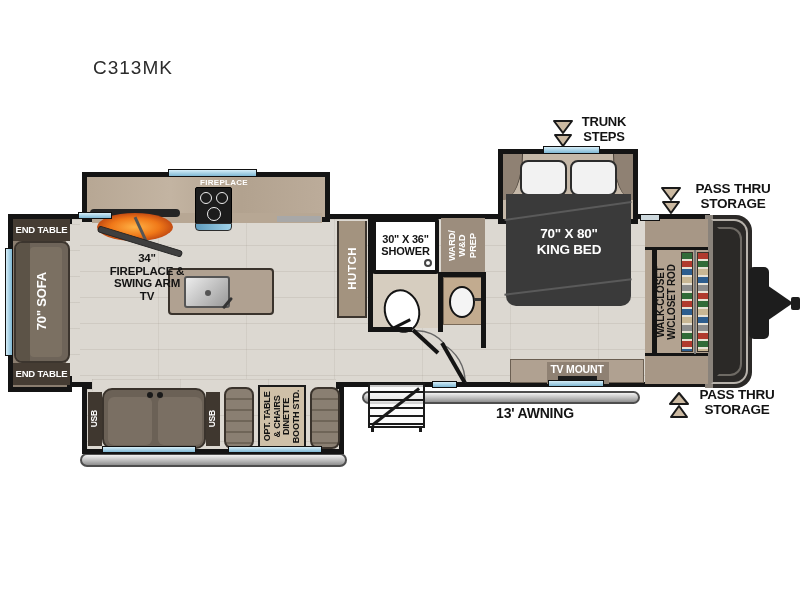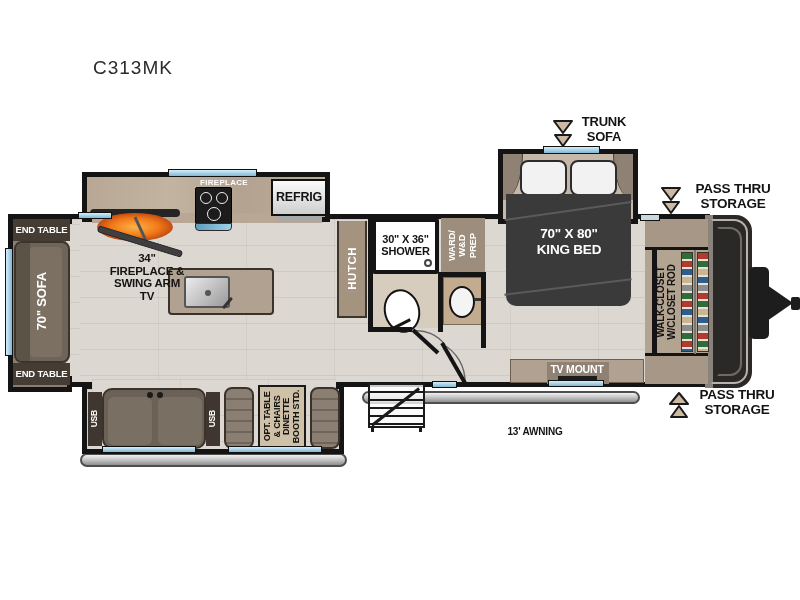--- a/index.html
+++ b/index.html
@@ -26,21 +26,21 @@
   svg { display:block; }
 </style>
 </head>
 <body>
 
 <div id="stage">
 
   <div class="lbl" style="left:93px;top:58px;width:110px;text-align:left;font-size:19px;font-weight:500;color:#2b2b2b;letter-spacing:1px;">C313MK</div>
 
   <div class="abs awn" style="left:362px;top:391px;width:278px;height:13px;z-index:0;"></div>
-  <div class="lbl" style="left:470px;top:406px;width:130px;font-size:10px;z-index:6;margin-top:20px;">13' AWNING</div>
+  <div class="lbl" style="left:470px;top:406px;width:130px;font-size:14px;z-index:6;">13' AWNING</div>
   <div class="abs awn" style="left:80px;top:453px;width:267px;height:14px;z-index:0;"></div>
 
   <div class="abs floor" style="left:65px;top:214px;width:645px;height:173px;border:5px solid #141414;z-index:1;"></div>
 
   <div class="abs" style="left:705px;top:215px;width:47px;height:173px;background:#2b2927;border-radius:0 16px 16px 0;z-index:2;">
     <div class="abs" style="left:0;top:0;width:8px;height:100%;background:#8a837b;"></div>
     <div class="abs" style="left:6px;top:4px;right:4px;bottom:4px;border:2px solid transparent;border-right-color:#b8b3ac;border-top-color:#b8b3ac;border-bottom-color:#b8b3ac;border-radius:0 14px 14px 0;"></div>
     <div class="abs" style="left:12px;top:12px;right:10px;bottom:12px;border:2px solid transparent;border-right-color:#6e6a64;border-top-color:#6e6a64;border-bottom-color:#6e6a64;border-radius:0 12px 12px 0;"></div>
   </div>
   <div class="abs" style="left:749px;top:267px;width:20px;height:72px;background:#1d1d1d;border-radius:5px;z-index:2;"></div>
@@ -77,23 +77,20 @@
 TV</div>
 
   <div class="lbl wlbl" style="left:186px;top:179px;width:76px;font-size:8px;letter-spacing:.3px;z-index:5;">FIREPLACE</div>
   <div class="abs" style="left:195px;top:187px;width:37px;height:37px;background:#1c1c1c;border:1px solid #000;border-radius:2px;z-index:4;">
     <div class="abs" style="left:4px;top:4px;width:12px;height:12px;border:1.5px solid #eee;border-radius:50%;"></div>
     <div class="abs" style="left:20px;top:4px;width:12px;height:12px;border:1.5px solid #eee;border-radius:50%;"></div>
     <div class="abs" style="left:11px;top:19px;width:14px;height:14px;border:1.5px solid #eee;border-radius:50%;"></div>
   </div>
   <div class="abs" style="left:195px;top:223px;width:37px;height:8px;background:linear-gradient(90deg,#5f9cbd,#9fd1e8);border:1px solid #2c2c2c;border-radius:0 0 4px 4px;z-index:4;"></div>
 
-  <div class="abs flexc" style="left:271px;top:179px;width:56px;height:37px;background:linear-gradient(180deg,#fafafa,#cfcfcf);border:2px solid #111;z-index:4;">
-    <div class="lbl" style="position:static;font-size:12.5px;">REFRIG</div>
-  </div>
   <div class="abs" style="left:277px;top:216px;width:44px;height:6px;background:#a8a8a8;z-index:4;"></div>
 
   <div class="abs" style="left:168px;top:268px;width:106px;height:47px;background:#b0a191;border:2.5px solid #3a332c;border-radius:4px;z-index:4;">
     <div class="abs" style="left:14px;top:6px;width:46px;height:32px;background:linear-gradient(135deg,#ececec,#9a9a9a);border:2px solid #555;border-radius:3px;">
       <div class="abs" style="left:19px;top:12px;width:6px;height:6px;background:#555;border-radius:50%;"></div>
     </div>
     <div class="abs" style="left:56px;top:26px;width:3px;height:14px;background:#333;transform:rotate(40deg);border-radius:2px;"></div>
   </div>
 
   <div class="abs" style="left:337px;top:221px;width:30px;height:97px;background:#a3937f;border:2px solid #3c352e;border-top:none;z-index:4;"></div>
@@ -145,21 +142,21 @@
     <div class="abs" style="left:-2px;top:92px;width:128px;height:2px;background:#5a5a5a;transform:rotate(-7deg);"></div>
   </div>
   <div class="lbl wlbl" style="left:506px;top:226px;width:126px;font-size:13.5px;line-height:1.2;z-index:5;">70" X 80"
 KING BED</div>
 
   <svg class="abs" style="left:552px;top:119px;z-index:6;" width="22" height="30" viewBox="0 0 22 30">
     <polygon points="2,2 20,2 11,14" fill="#cbb9a1" stroke="#1a1a1a" stroke-width="2" stroke-linejoin="round"></polygon>
     <polygon points="3,16 19,16 11,27" fill="#cbb9a1" stroke="#1a1a1a" stroke-width="2" stroke-linejoin="round"></polygon>
   </svg>
   <div class="lbl" style="left:577px;top:115px;width:54px;font-size:13px;line-height:1.15;z-index:6;">TRUNK
-SOFA</div>
+STEPS</div>
 
   <div class="abs" style="left:510px;top:359px;width:134px;height:24px;background:#b0a191;border:1px solid #6b5f52;z-index:4;">
     <div class="abs" style="left:36px;top:2px;width:62px;height:22px;background:#8f8173;"></div>
   </div>
   <div class="lbl wlbl" style="left:532px;top:364px;width:90px;font-size:10.5px;z-index:5;">TV MOUNT</div>
   <div class="abs" style="left:558px;top:376px;width:39px;height:7px;background:#1c1c1c;z-index:5;"></div>
   <div class="abs win" style="left:548px;top:380px;width:56px;height:7px;z-index:5;"></div>
 
   <div class="abs" style="left:645px;top:219px;width:63px;height:165px;background:#b3a391;z-index:4;">
     <div class="abs" style="left:0;top:0;width:63px;height:31px;background:#a79786;border-bottom:3px solid #141414;"></div>

